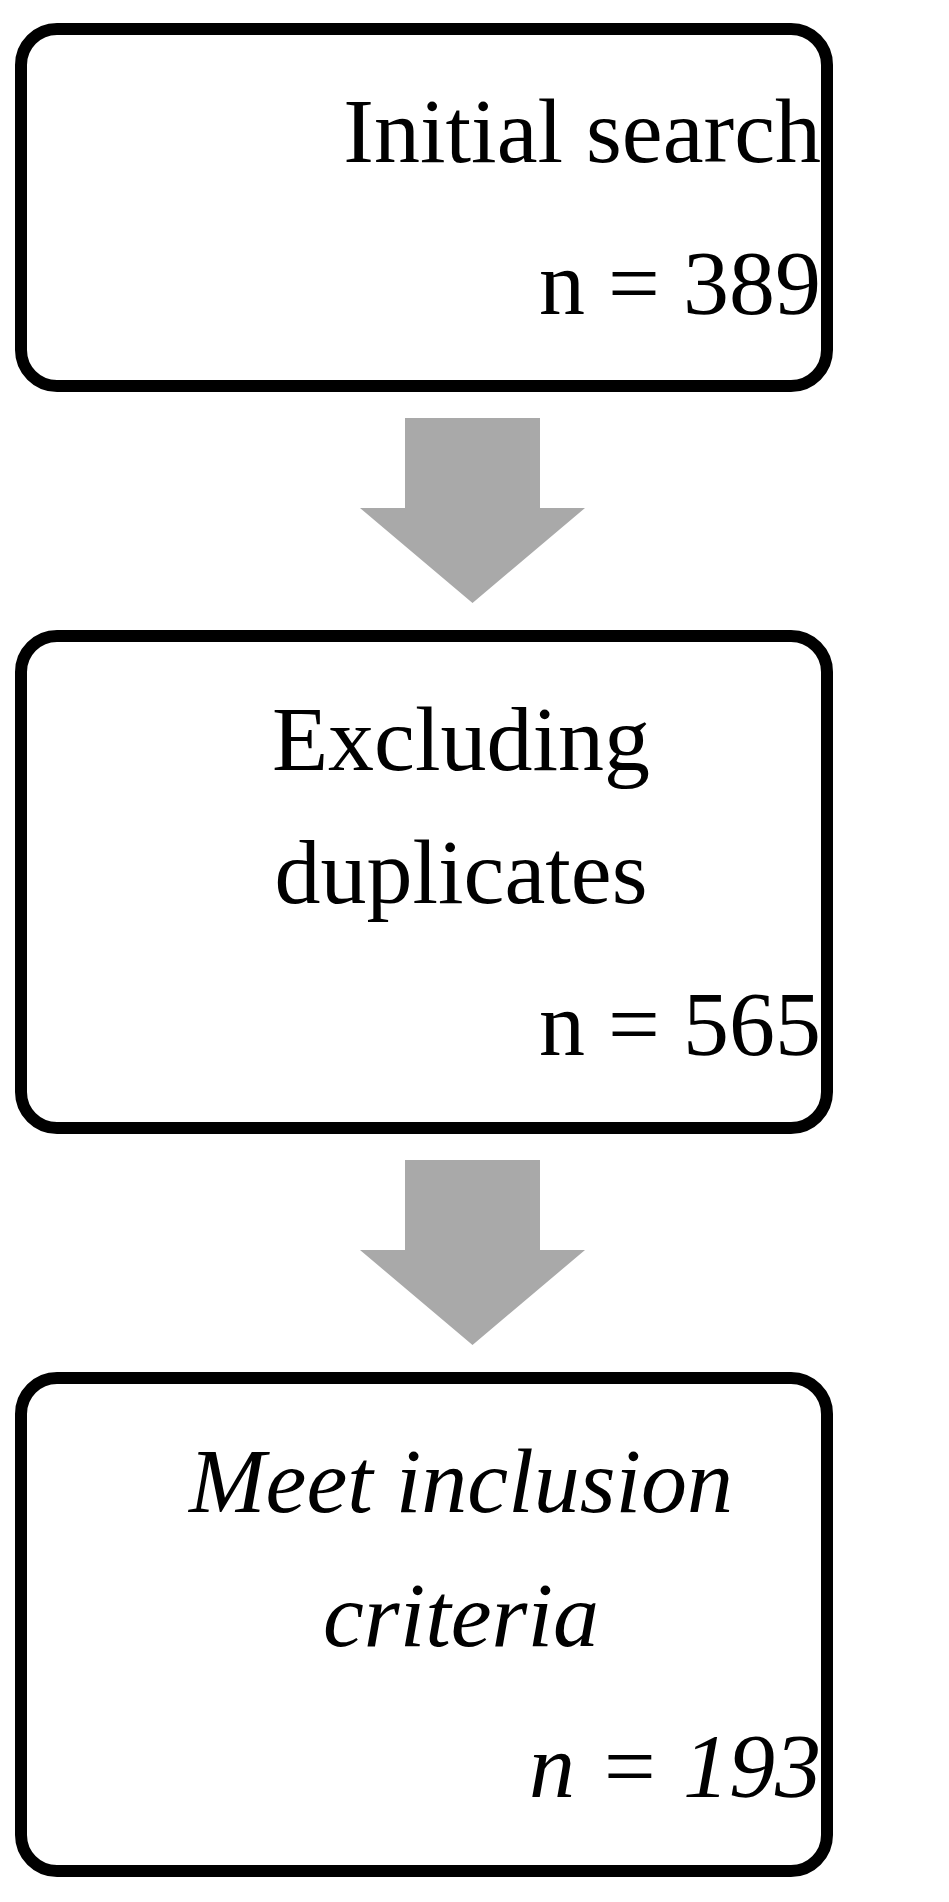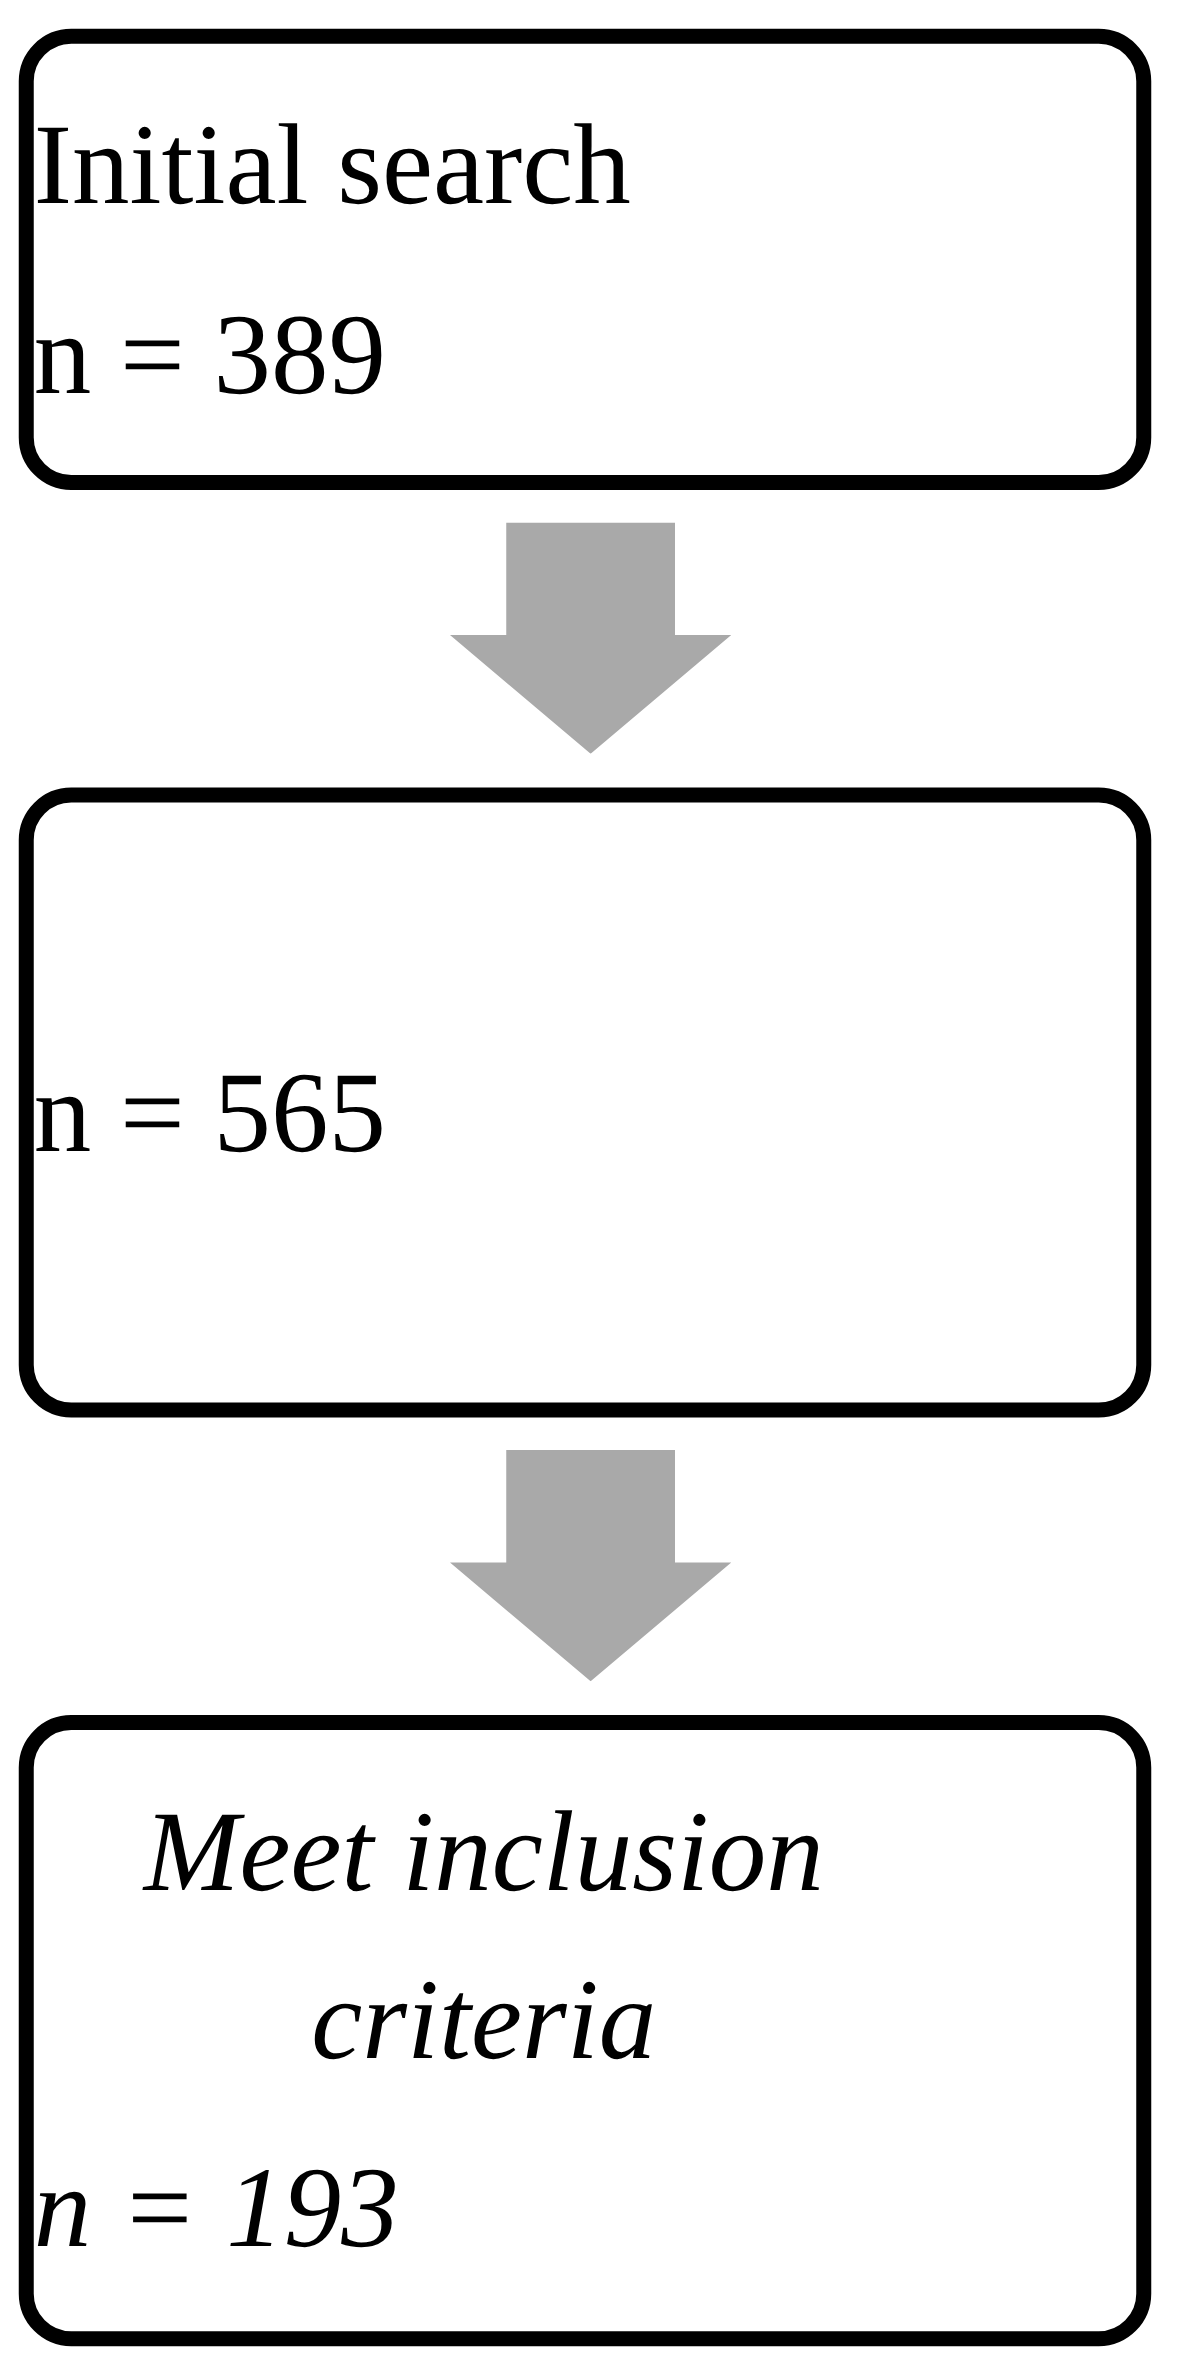--- a/index.html
+++ b/index.html
@@ -11,28 +11,28 @@
     position: relative;
     width: 949px;
     height: 1902px;
     font-family: "Liberation Serif", "DejaVu Serif", serif;
     color: #000000;
     overflow: hidden;
   }
   .flow-box {
     position: absolute;
     left: 15px;
-    width: 906px;
+    width: 818px;
     box-sizing: border-box;
     border: 12px solid #000000;
     border-radius: 42px;
     background: #ffffff;
     display: flex;
     flex-direction: column;
-    align-items: flex-start;
+    align-items: flex-end;
     justify-content: center;
     text-align: center;
   }
   #box-1 { top: 23px;   height: 369px; }
   #box-2 { top: 630px;  height: 504px; }
   #box-3 { top: 1372px; height: 505px; font-style: italic; }
 
   .step-label {
     font-size: 92px;
     line-height: 1.45;
@@ -60,20 +60,21 @@
 <div class="flow-box" id="box-1">
   <div class="step-label">Initial search</div>
   <div class="step-count">n = 389</div>
 </div>
 
 <svg class="down-arrow" id="arrow-1" viewBox="0 0 225 185" xmlns="http://www.w3.org/2000/svg">
   <polygon points="45,0 180,0 180,90 225,90 112.5,185 0,90 45,90" fill="#a9a9a9"></polygon>
 </svg>
 
 <div class="flow-box" id="box-2">
+  <div class="step-label">Excluding duplicates</div>
   <div class="step-count">n = 565</div>
 </div>
 
 <svg class="down-arrow" id="arrow-2" viewBox="0 0 225 185" xmlns="http://www.w3.org/2000/svg">
   <polygon points="45,0 180,0 180,90 225,90 112.5,185 0,90 45,90" fill="#a9a9a9"></polygon>
 </svg>
 
 <div class="flow-box" id="box-3">
   <div class="step-label">Meet inclusion criteria</div>
   <div class="step-count">n = 193</div>

